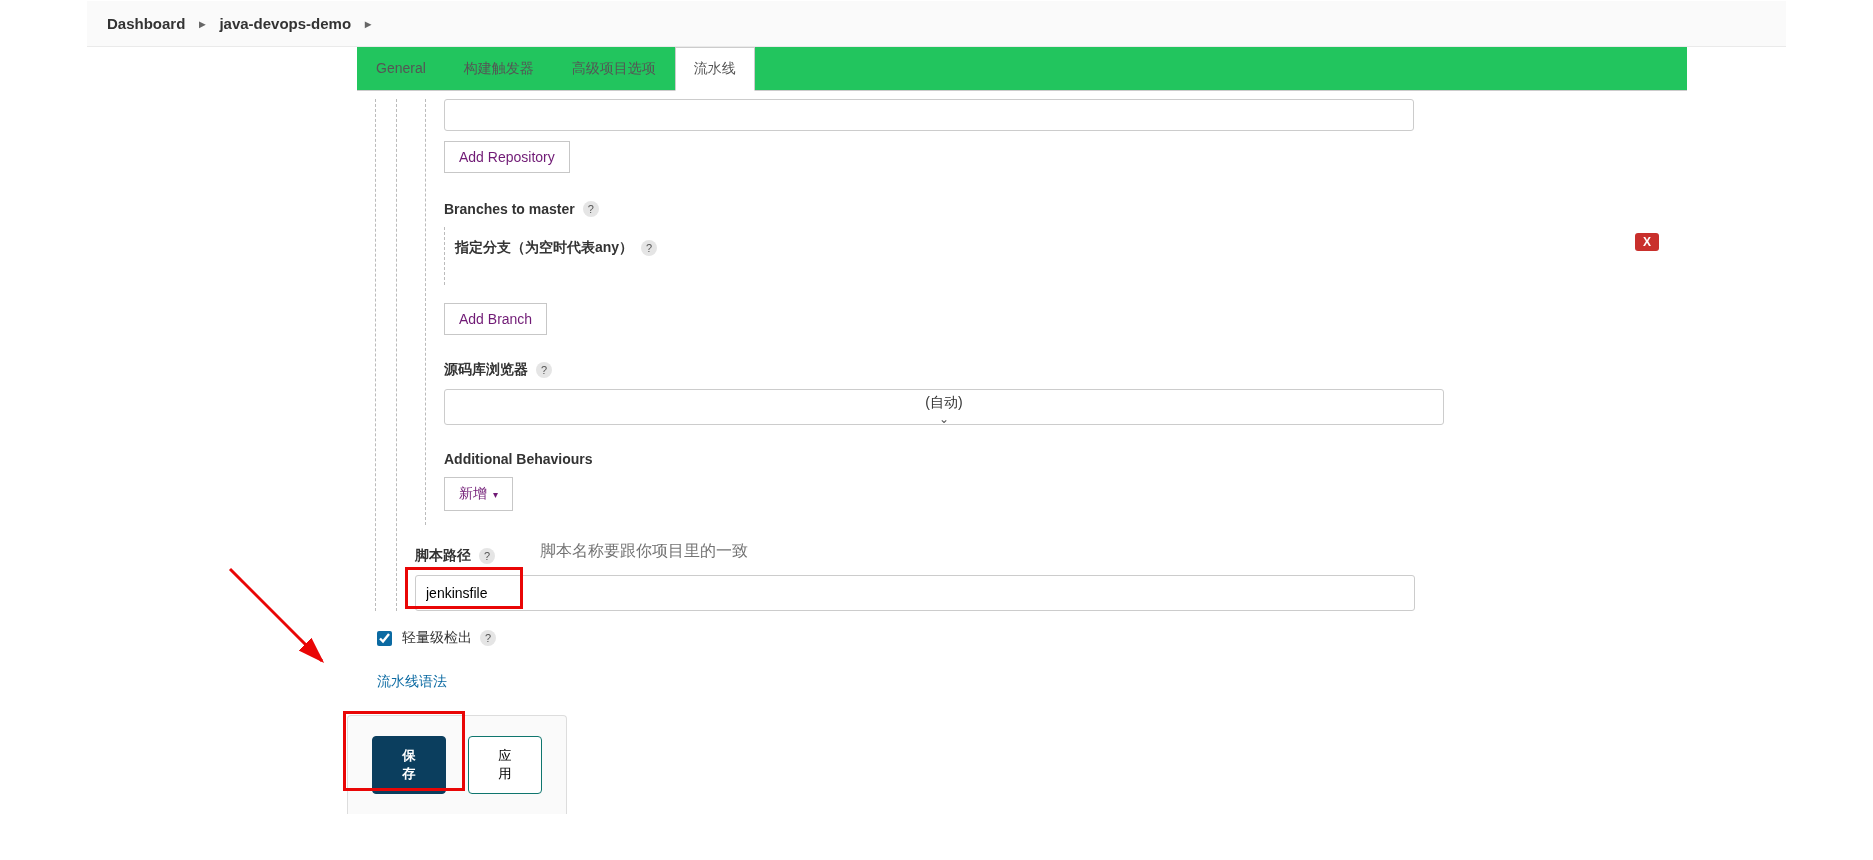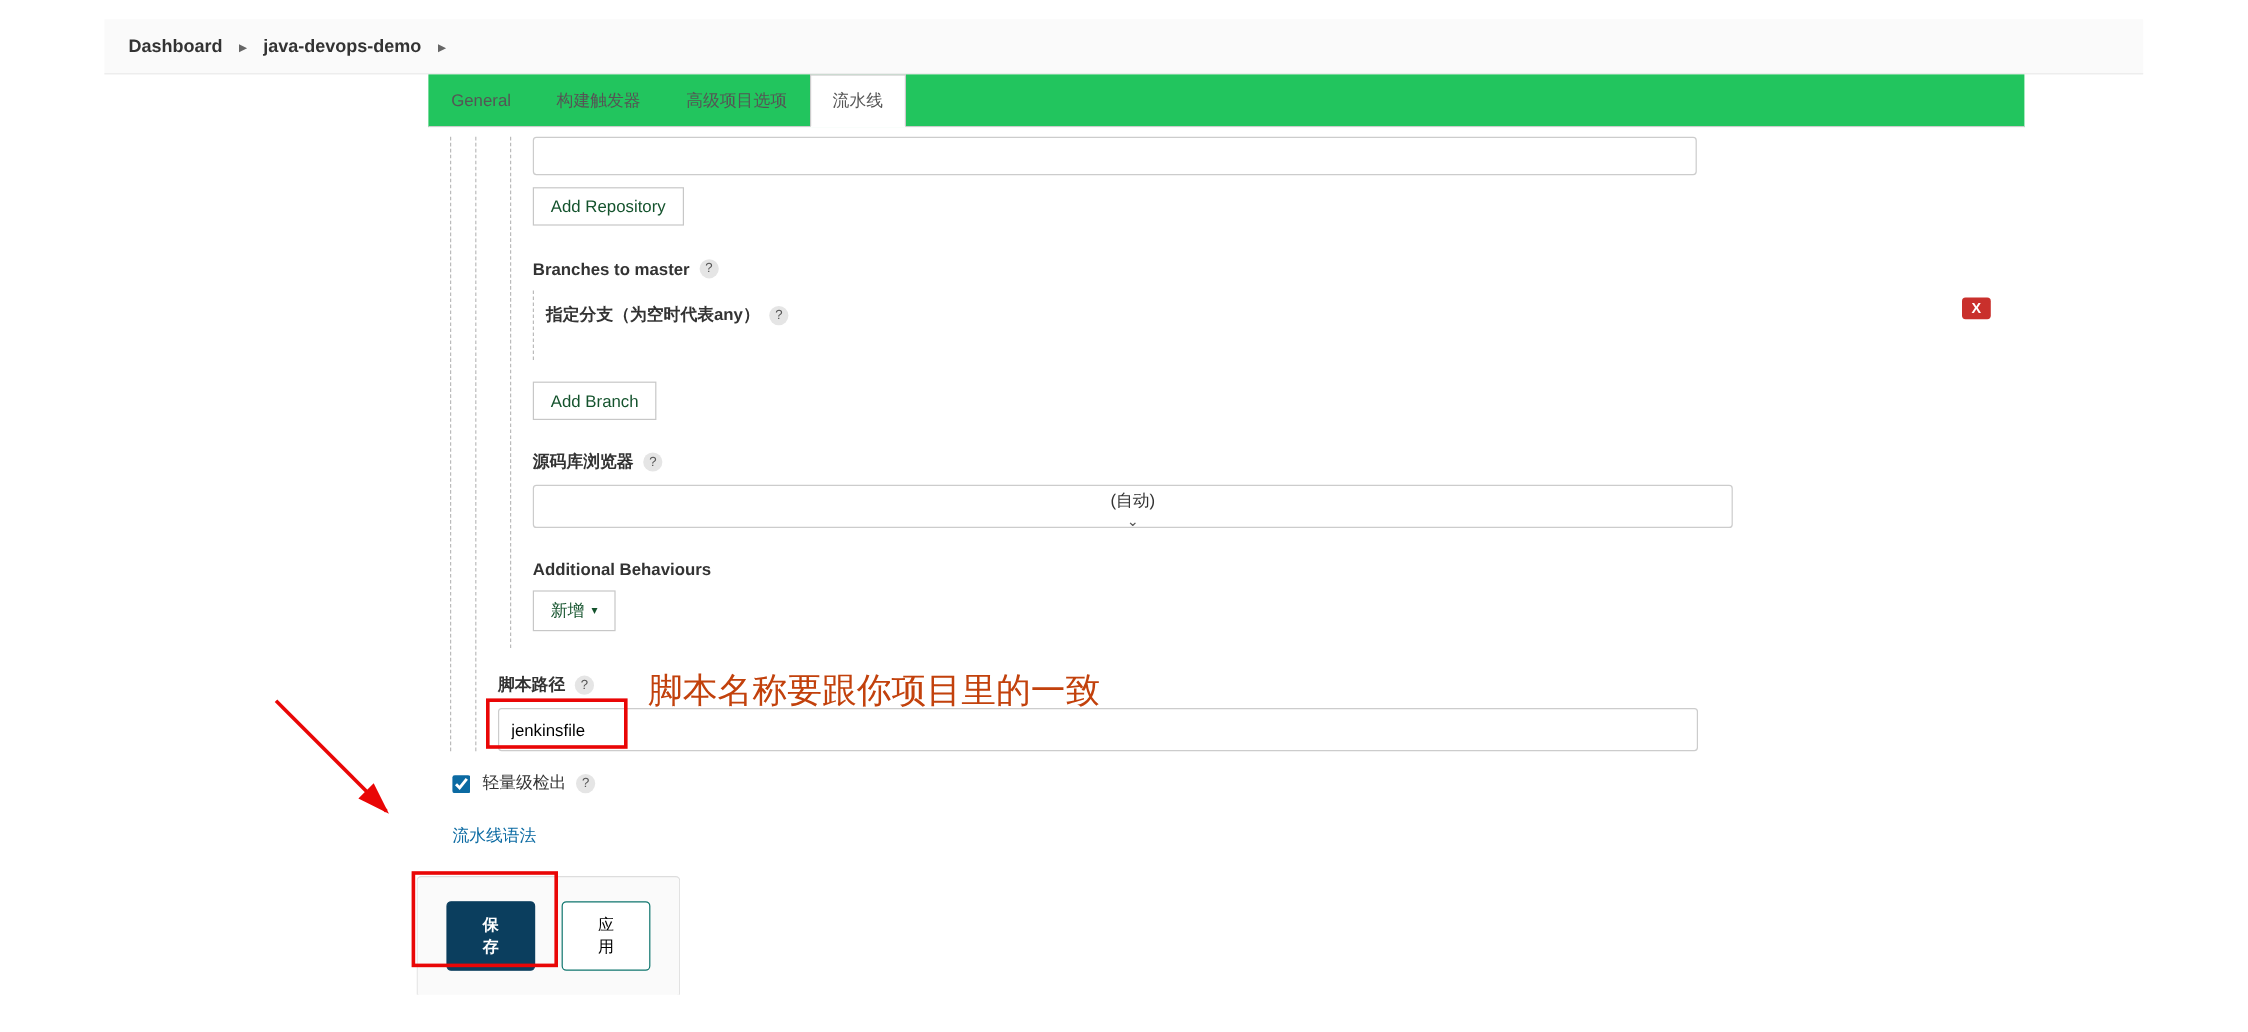--- a/index.html
+++ b/index.html
@@ -1,18 +1,18 @@
 <!DOCTYPE html>
 <html><head>
 <meta charset="utf-8">
 <style>
   * { box-sizing: border-box; margin: 0; padding: 0; }
   body { font-family: -apple-system, BlinkMacSystemFont, "Segoe UI", Helvetica, Arial, sans-serif; font-size: 14px; color: #333; background: #fff; }
 
-  .page { width: 1699px; margin: 16px auto; position: relative; }
+  .page { width: 1699px; margin: 1px auto; position: relative; }
 
   
   .breadcrumb { display: flex; align-items: center; padding: 14px 20px; font-size: 15px; font-weight: 600; border-bottom: 1px solid #eaeaea; background: #fafafa; }
   .breadcrumb-item { color: #333; text-decoration: none; }
   .breadcrumb-sep { margin: 0 14px; color: #666; font-size: 12px; }
 
   
   .content-wrap { display: flex; padding-top: 0; }
   .left-gutter { width: 270px; flex: 0 0 270px; }
   .main { flex: 1; max-width: 1330px; }
@@ -23,21 +23,21 @@
   .tab.active { background: #fff; border: 1px solid #ccc; border-bottom: 1px solid #fff; font-weight: 500; }
 
   
   .form-body { padding: 0 0 0 0; background: #fff; position: relative; }
   .section-indent { border-left: 1px dashed #bbb; margin-left: 18px; padding-left: 10px; }
   .section-indent2 { border-left: 1px dashed #bbb; margin-left: 10px; padding-left: 18px; }
   .section-indent3 { border-left: 1px dashed #bbb; margin-left: 10px; padding-left: 0; }
 
   .cred-input { width: 970px; height: 32px; border: 1px solid #ccc; border-radius: 3px; padding: 4px 10px; display: flex; align-items: center; margin-bottom: 10px; }
 
-  .btn { display: inline-flex; align-items: center; border: 1px solid #c7c7c7; background: #fff; padding: 7px 14px; font-size: 14px; border-radius: 0; cursor: pointer; color: #14532d; font-weight: 500; }
+  .btn { display: inline-flex; align-items: center; border: 1px solid #c7c7c7; background: #fff; padding: 7px 14px; font-size: 14px; border-radius: 0; cursor: pointer; color: #701a75; font-weight: 500; }
   .btn .caret { margin-left: 6px; font-size: 10px; }
 
   .label-row { display: flex; align-items: center; font-weight: 600; font-size: 14px; margin-bottom: 10px; }
   .help-badge { display: inline-flex; align-items: center; justify-content: center; width: 16px; height: 16px; border-radius: 50%; background: #e5e5e5; color: #555; font-size: 11px; margin-left: 8px; font-weight: normal; }
 
   .branch-box { border-left: 1px dashed #bbb; margin-left: 0; padding-left: 10px; position: relative; }
   .branch-inner { padding: 12px 0 18px 0; }
   .delete-badge { position: absolute; right: 28px; top: 6px; background: #c9302c; color: #fff; width: 24px; height: 18px; border-radius: 3px; text-align: center; font-weight: bold; font-size: 12px; line-height: 18px; }
 
   .text-input { width: 970px; height: 36px; border: 1px solid #ccc; border-radius: 3px; padding: 6px 10px; font-size: 14px; }
@@ -51,21 +51,21 @@
 
   .link { color: #0b6aa2; text-decoration: none; font-weight: 500; display: inline-block; margin-left: 20px; margin-top: 18px; }
 
   
   .footer { margin-top: 24px; padding: 20px 24px; border: 1px solid #ddd; border-bottom: none; background: #fafafa; display: flex; gap: 22px; max-width: 220px; border-radius: 4px 4px 0 0; }
   .btn-primary { background: #0b3e5e; color: #fff; border: 1px solid #0b3e5e; padding: 10px 28px; font-weight: 600; border-radius: 4px; cursor: pointer; }
   .btn-secondary { background: #fff; border: 1px solid #0f766e; padding: 10px 28px; font-weight: 500; border-radius: 4px; cursor: pointer; }
 
   
   .anno-box { position: absolute; border: 3px solid #e90606; pointer-events: none; }
-  .anno-text { position: absolute; color: #c2410c; font-size: 29px; pointer-events: none; }
+  .anno-text { position: absolute; color: #737373; font-size: 16px; pointer-events: none; }
   .anno-arrow { position: absolute; width: 120px; height: 120px; pointer-events: none; }
 </style>
 </head>
 <body>
 
 <div class="page">
 
   <div class="breadcrumb">
     <a href="#" class="breadcrumb-item">Dashboard</a>
     <span class="breadcrumb-sep">▸</span>

